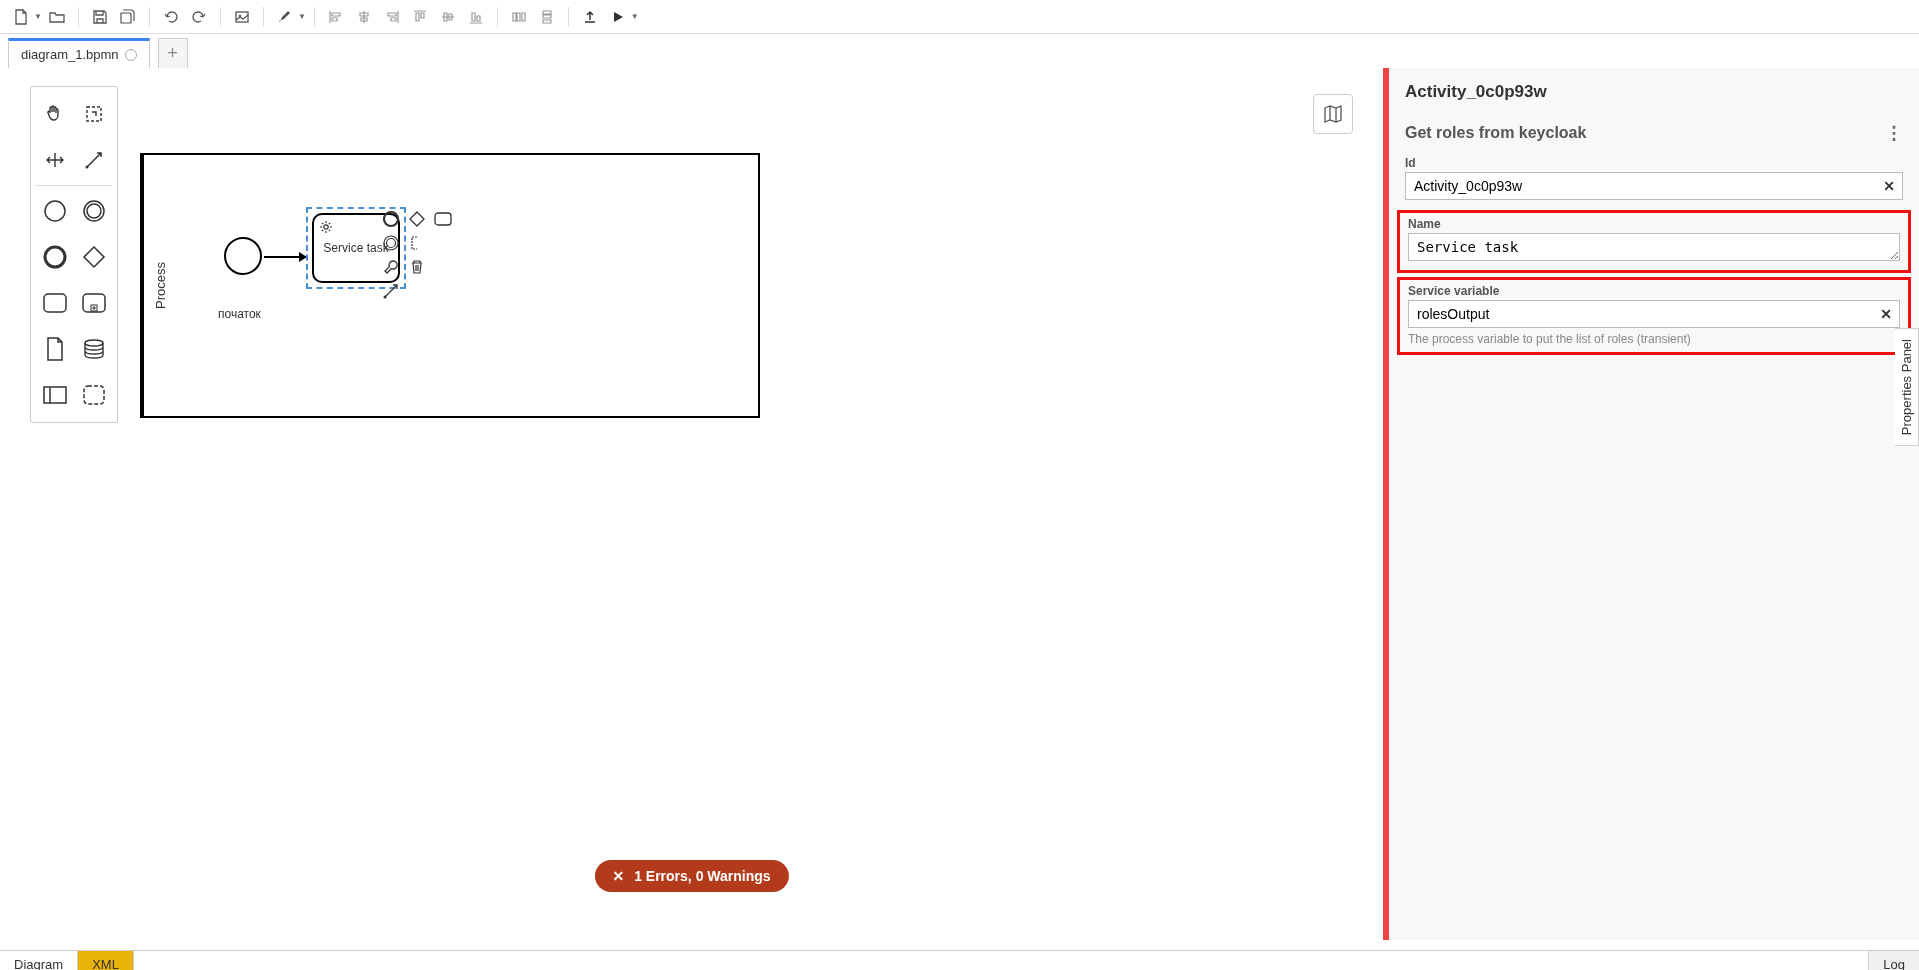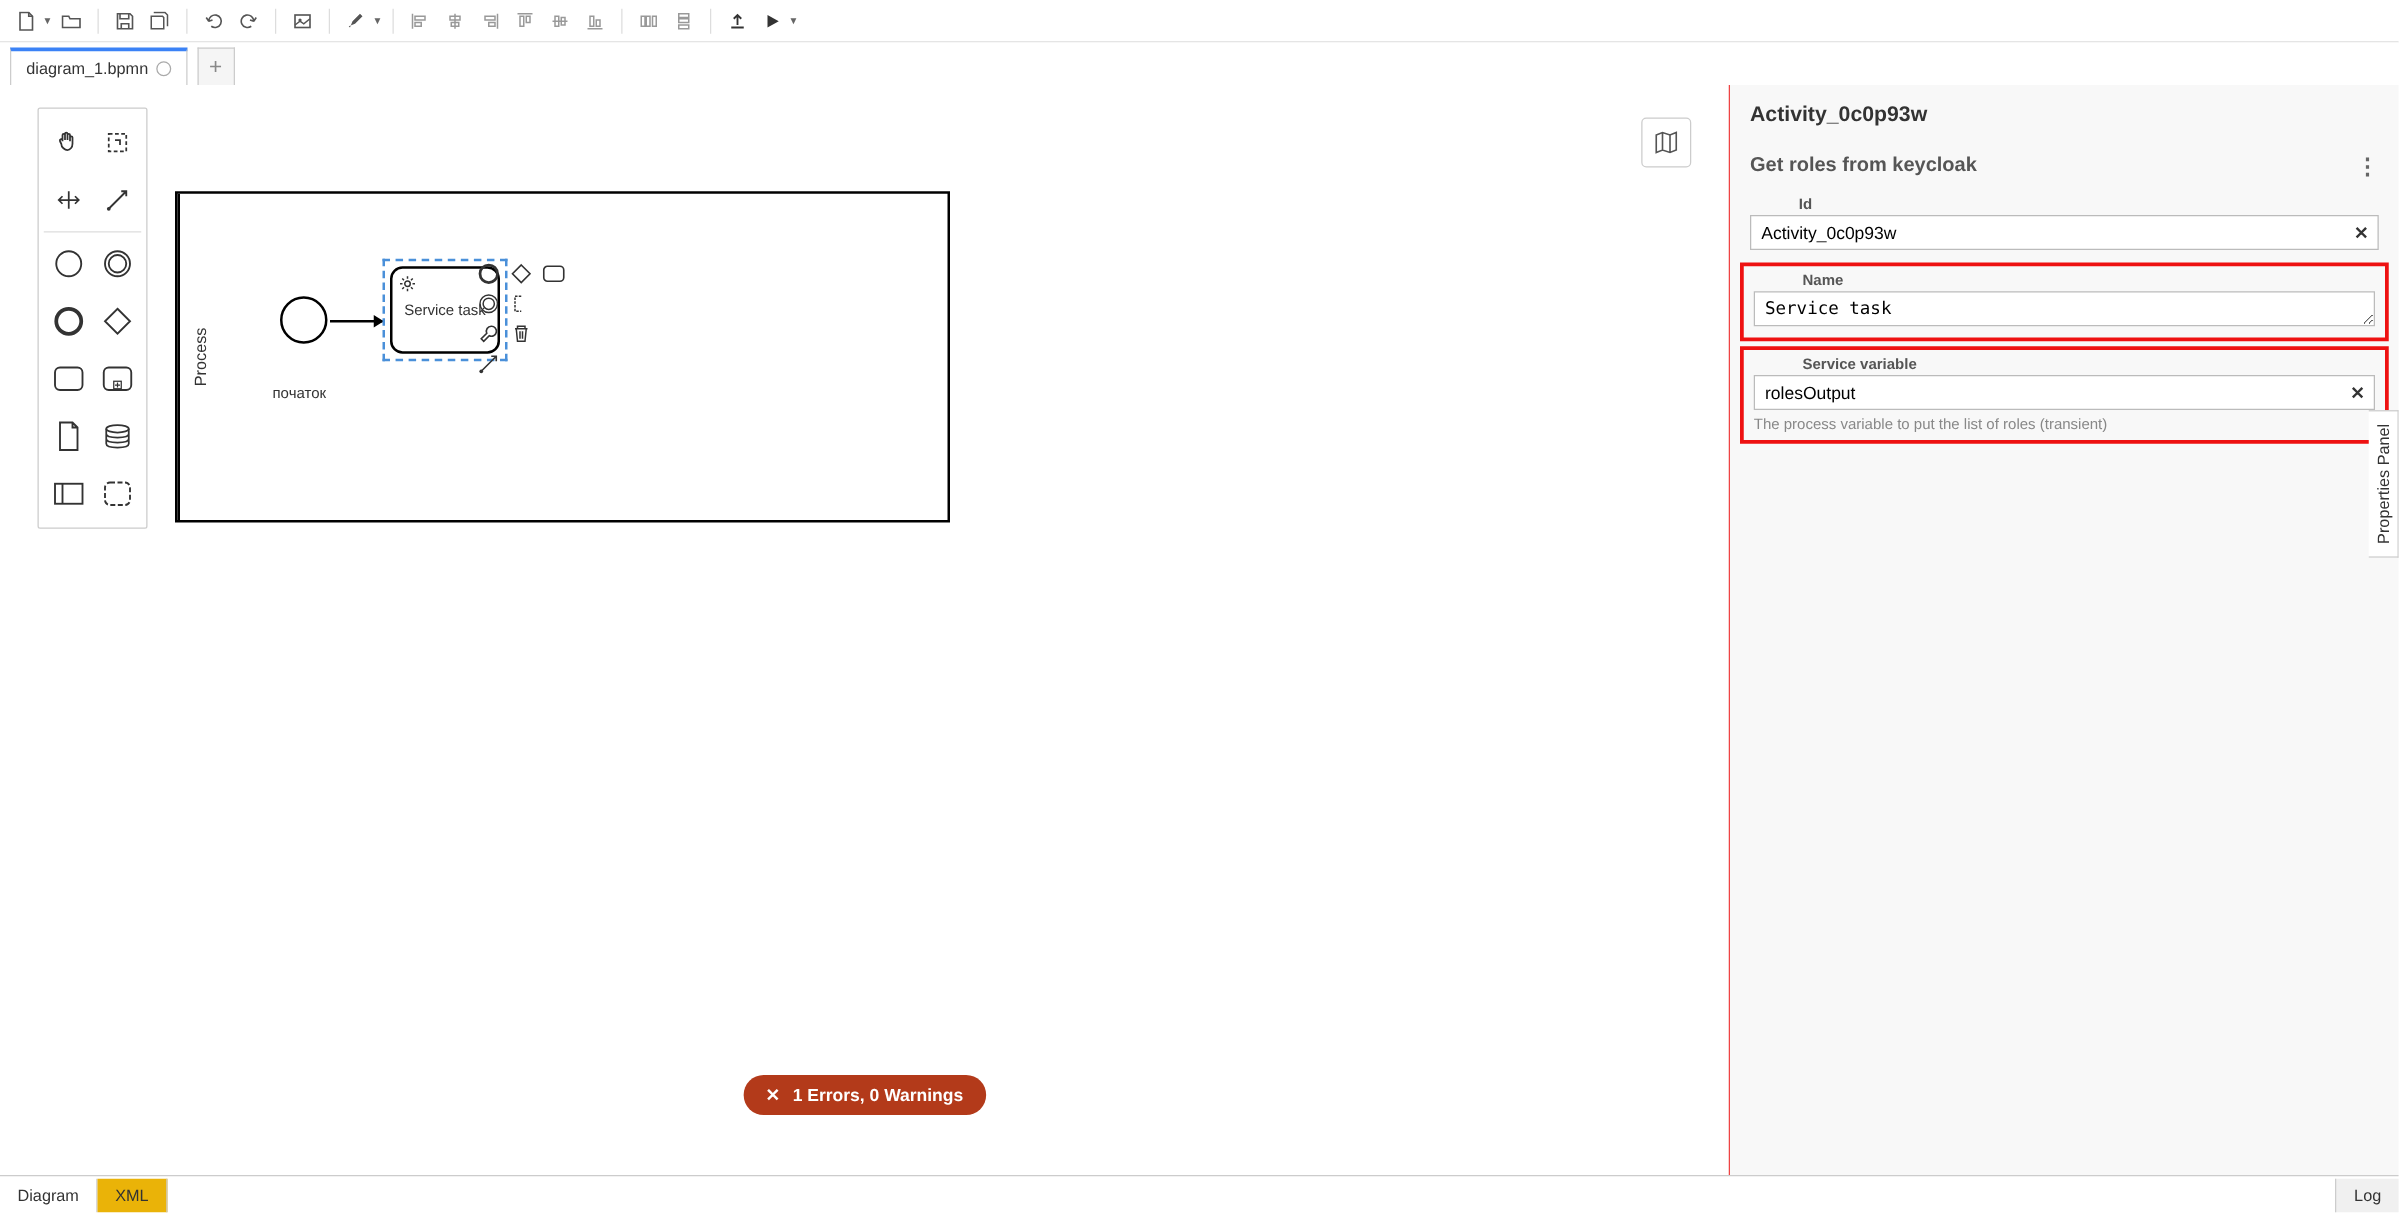--- a/index.html
+++ b/index.html
@@ -44,42 +44,42 @@
 
 
 .ctx-pad { position: absolute; left: 380px; top: 140px; display: grid; grid-template-columns: repeat(3, 24px); gap: 2px; }
 .ctx-item { width: 22px; height: 22px; display: flex; align-items: center; justify-content: center; cursor: pointer; }
 
 
 .minimap-btn { position: absolute; right: 30px; top: 26px; width: 40px; height: 40px; border: 1px solid #ccc; border-radius: 4px; display: flex; align-items: center; justify-content: center; cursor: pointer; background: #fff; }
 
 
 .prop-tab { position: absolute; right: 0; top: 260px; writing-mode: vertical-rl; transform: rotate(180deg); background: #fff; border: 1px solid #ccc; border-right: none; padding: 10px 4px; font-size: 13px; cursor: pointer; }
-.prop-panel { width: 536px; border-left: 1px solid #ef4444; background: #f8f8f8; display: flex; flex-direction: column; }
+.prop-panel { width: 536px; border-left: 6px solid #ef4444; background: #f8f8f8; display: flex; flex-direction: column; }
 .pp-title { padding: 14px 16px 8px; font-size: 17px; font-weight: bold; color: #333; }
 .pp-tabs { display: flex; padding: 0 12px; }
 .pp-tab { padding: 6px 14px; border: 1px solid #ccc; border-bottom: none; background: #eee; font-size: 13px; cursor: pointer; }
 .pp-tab.active { border-top: 3px solid #3b82f6; background: #fff; }
 .pp-section-head { padding: 12px 16px 8px; font-size: 16px; font-weight: bold; color: #555; display: flex; justify-content: space-between; align-items: center; }
 .pp-menu { font-size: 18px; color: #666; cursor: pointer; }
 .pp-field { padding: 4px 16px 8px; }
-.pp-label { font-size: 12px; color: #555; margin-bottom: 2px; font-weight: bold; margin-left: 39px; }
+.pp-label { font-size: 12px; color: #555; margin-bottom: 2px; font-weight: bold; }
 .pp-input-wrap { position: relative; display: flex; align-items: center; }
 .pp-input { width: 100%; padding: 5px 26px 5px 8px; border: 1px solid #bbb; font-size: 14px; background: #fff; }
 .pp-clear { position: absolute; right: 8px; font-size: 14px; font-weight: bold; cursor: pointer; color: #333; }
 .pp-textarea { width: 100%; padding: 5px 8px; border: 1px solid #bbb; font-size: 14px; background: #fff; resize: both; min-height: 28px; }
 .pp-desc { font-size: 12px; color: #888; margin-top: 4px; }
 .hi-red { border: 3px solid #e11; margin: 2px 8px; padding: 2px 4px; }
 
 
 .err-pill { position: absolute; bottom: 48px; left: 50%; transform: translateX(-50%); background: #b33a1a; color: #fff; border-radius: 18px; padding: 8px 18px; font-size: 14px; font-weight: bold; display: flex; align-items: center; gap: 10px; cursor: pointer; }
 .err-pill .x { font-size: 14px; }
 
 
-.bottom-bar { position: absolute; bottom: 0; left: 0; right: 0; height: 30px; border-top: 1px solid #ccc; display: flex; align-items: flex-end; background: #fff; }
+.bottom-bar { position: absolute; bottom: 0; left: 0; right: 0; height: 20px; border-top: 1px solid #ccc; display: flex; align-items: flex-start; background: #fff; }
 .bt-tab { padding: 6px 14px; border-right: 1px solid #ccc; font-size: 13px; cursor: pointer; display: flex; align-items: center; }
 .bt-tab.active { background: #fff; font-weight: 500; }
 .bt-tab:not(.active) { background: #eab308; }
 .bt-spacer { flex: 1; }
 .bt-log { padding: 6px 14px; border-left: 1px solid #ccc; background: #f0f0f0; font-size: 13px; cursor: pointer; display: flex; align-items: center; }
 </style>
 </head>
 <body>
 
 <div class="toolbar">

